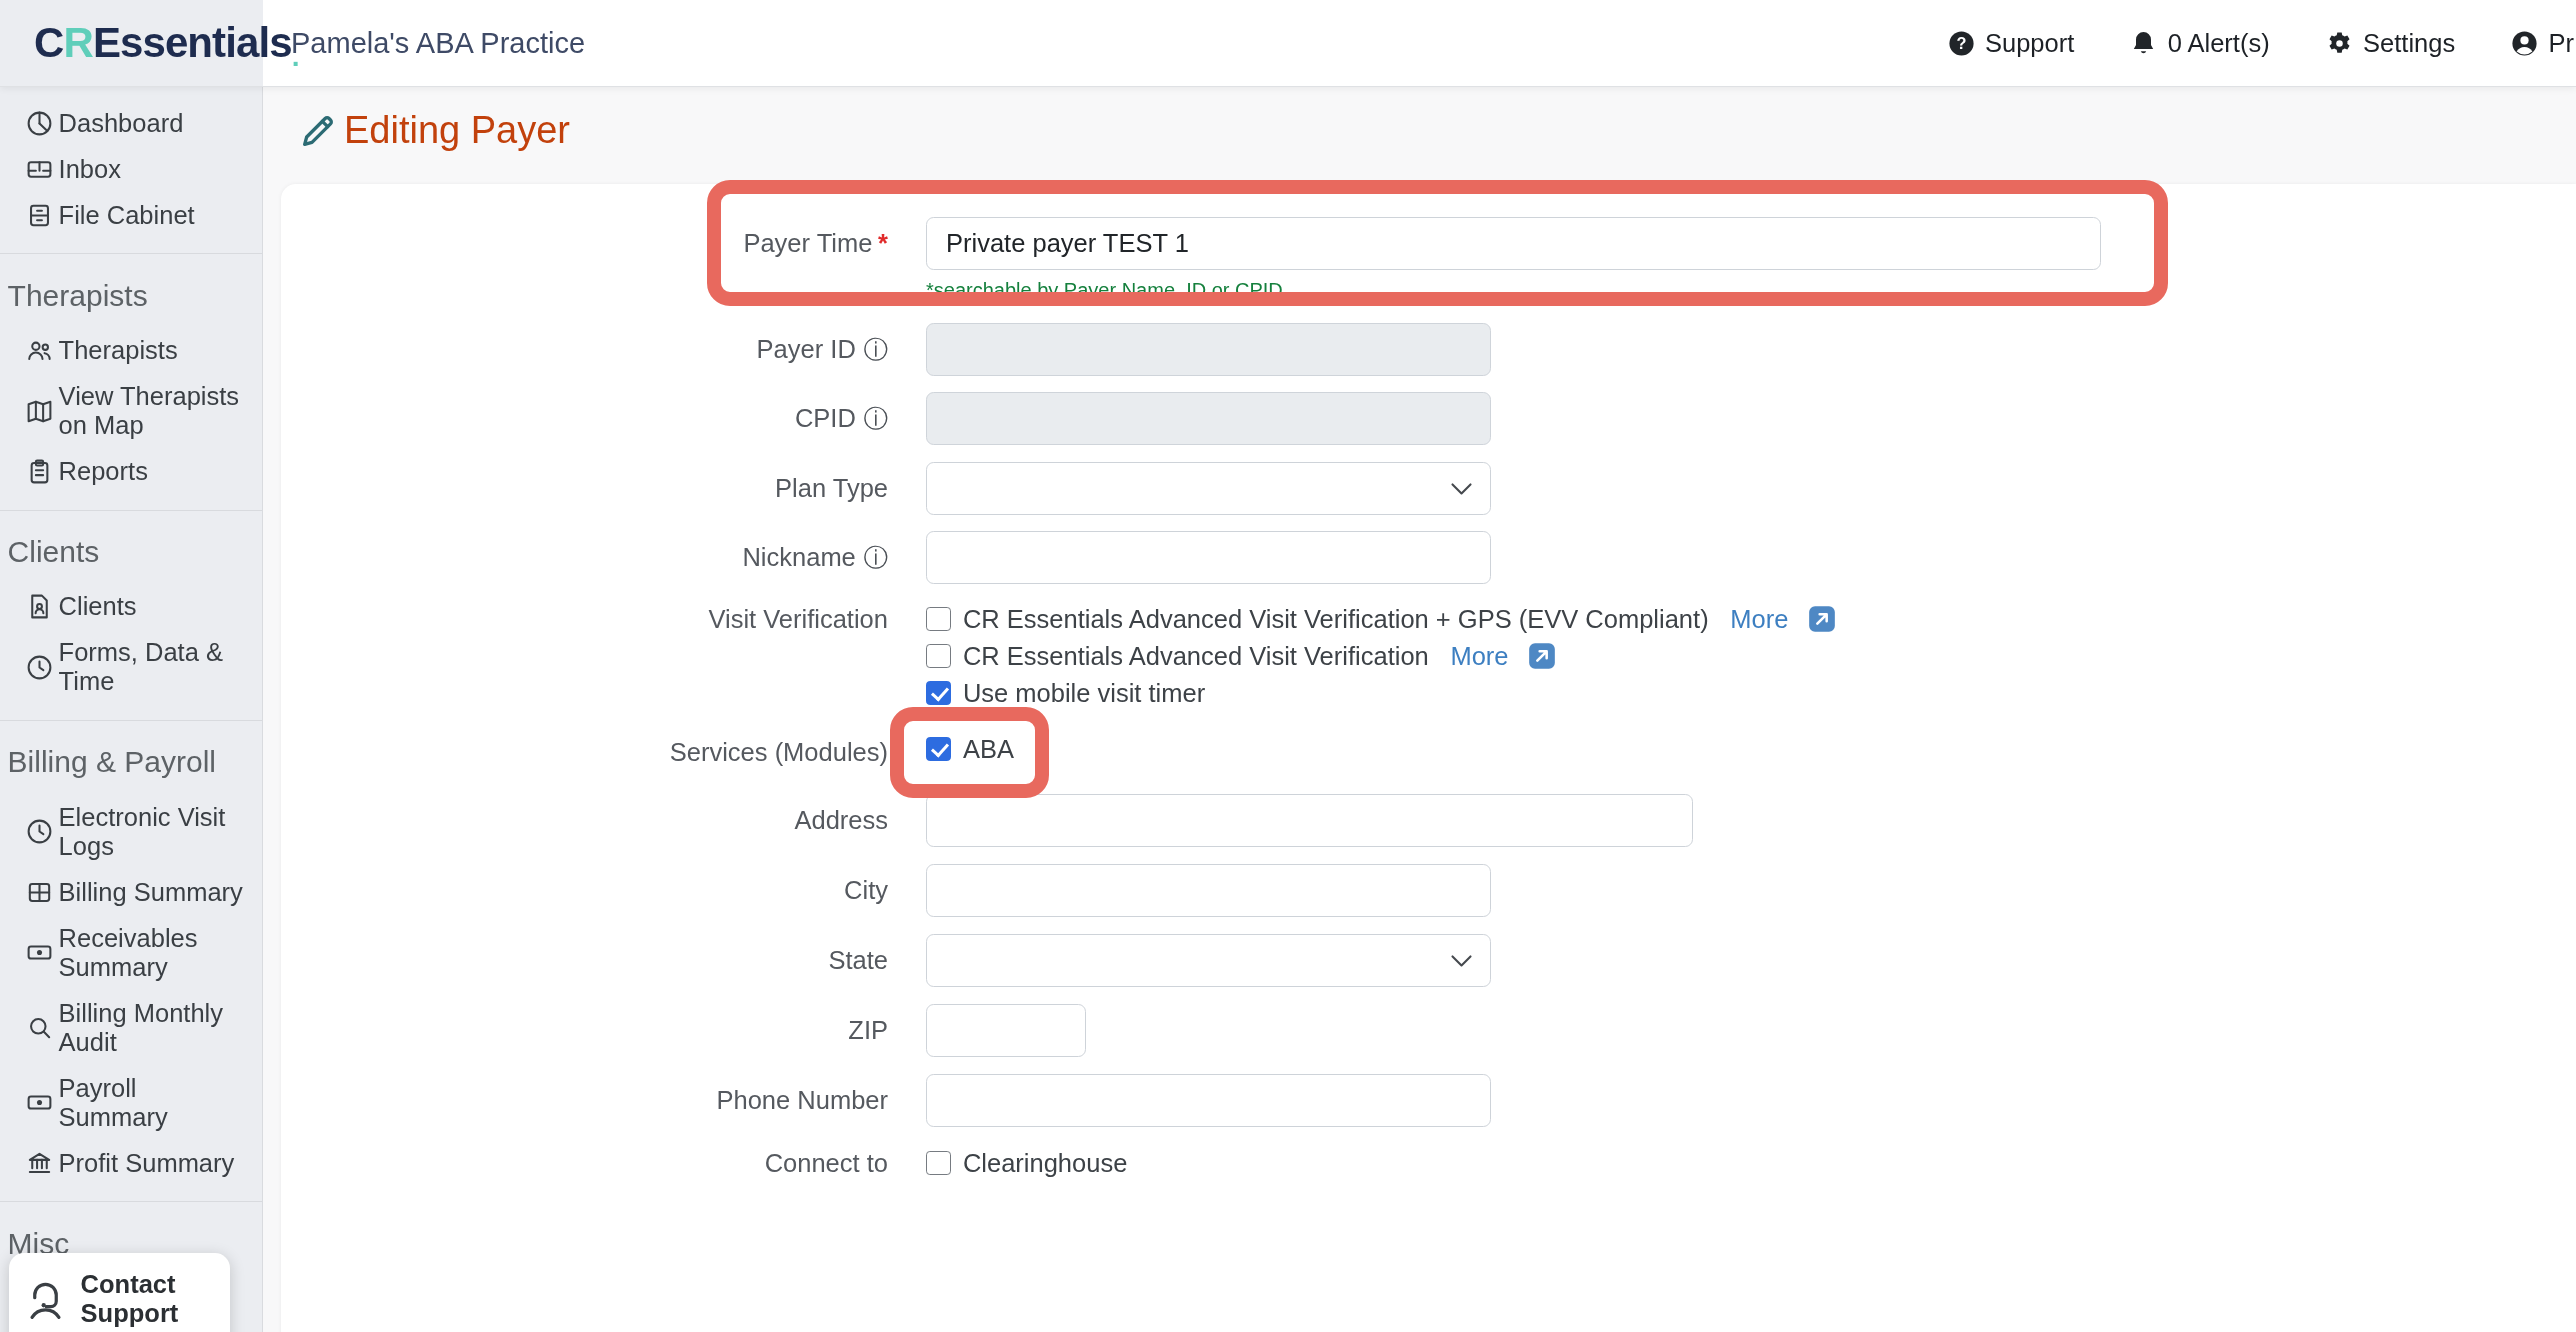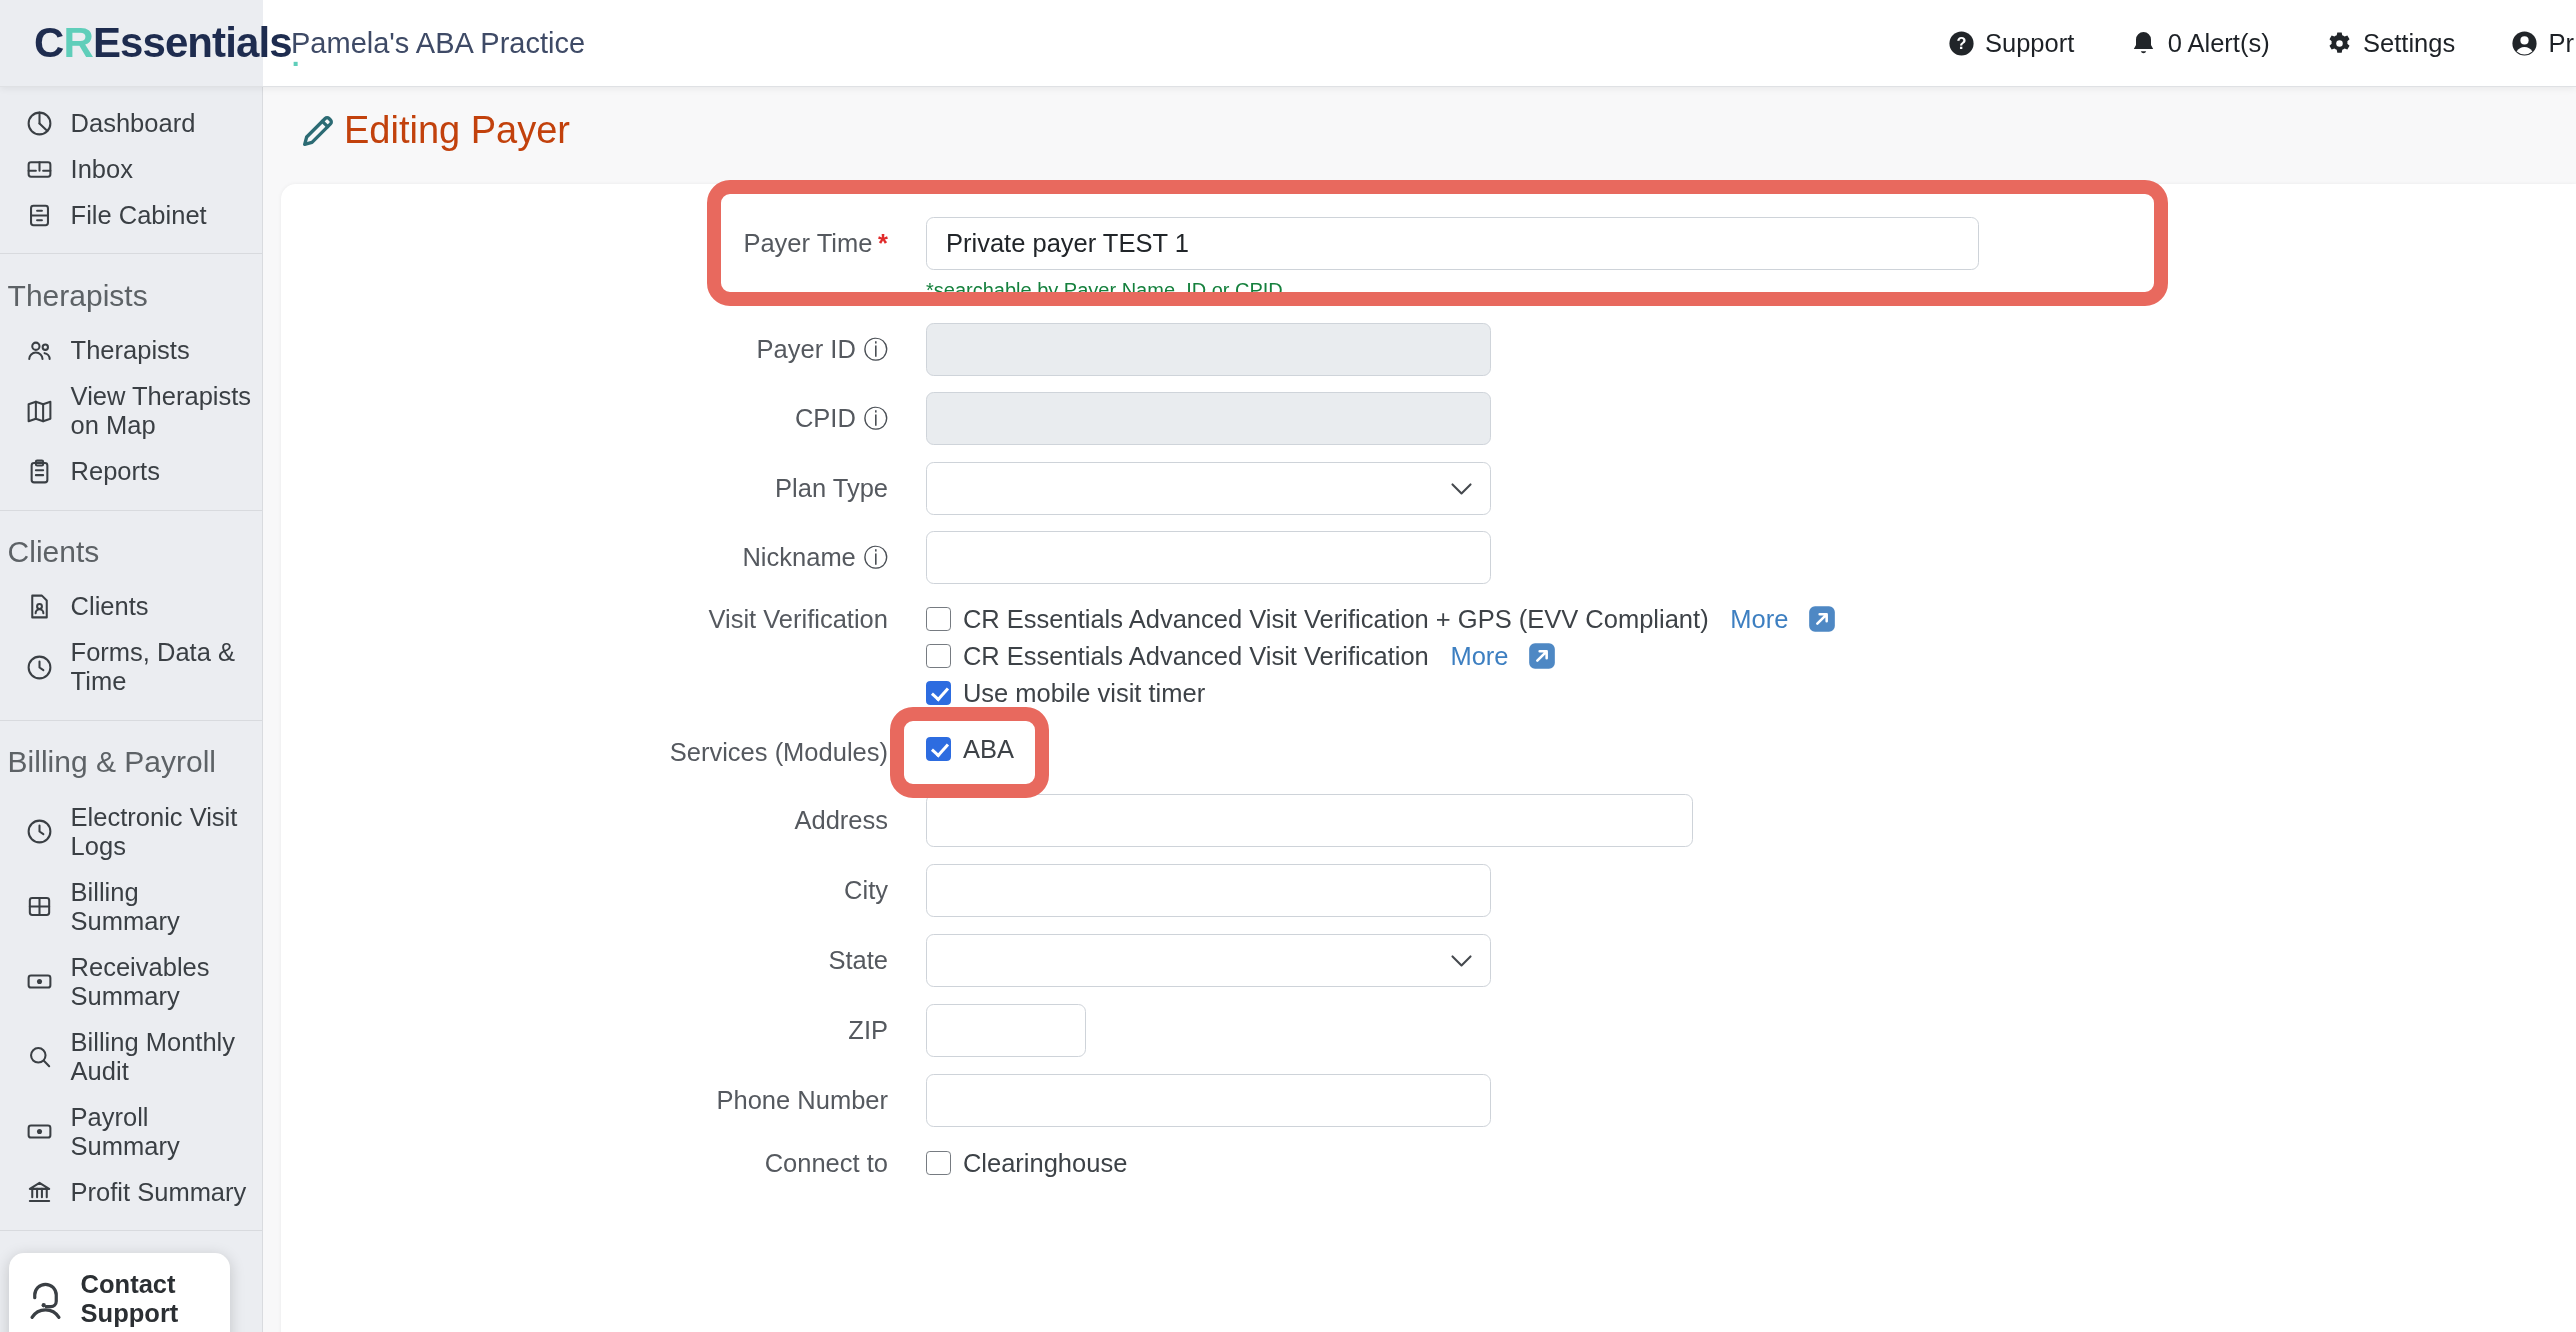--- a/index.html
+++ b/index.html
@@ -17,21 +17,21 @@
   .logo-r { color:#5fceba; }
   .logo-dot { color:#5fceba; font-size:28px; align-self:flex-end; padding-bottom:13.2px;}
   .header-title { font-size:29px; color:#3e4a66; margin-left:28px; align-self:center; }
   .header-menu { margin-left:auto; display:flex; align-items:center; gap:55px; font-size:25.5px;
     color:#1d2126; padding-right:1.9px; overflow:hidden; }
   .menu-item { display:flex; align-items:center; gap:9.4px; cursor:pointer; white-space:nowrap; flex:none;}
   .hicon { width:29px; height:29px; flex:none; }
   
   .sidebar { position:absolute; top:87px; left:0; width:263px; bottom:0; background:#ebedf1;
     border-right:0.9px solid #d9dbdf; padding-top:13.2px; z-index:5; }
-  .nav-item { display:flex; align-items:center; gap:17px; padding:8.5px 9.4px 8.5px 24.6px;
+  .nav-item { display:flex; align-items:center; gap:5px; padding:8.5px 9.4px 8.5px 24.6px;
     font-size:25.5px; color:#3a3f44; cursor:pointer; }
   .nav-icon { width:29px; height:29px; flex:none; display:flex; }
   .icon { width:100%; height:100%; stroke:#3a3f44; fill:none; stroke-width:1.7;
     stroke-linecap:round; stroke-linejoin:round; }
   .section { border-top:0.9px solid #d8dade; margin-top:15px; padding-top:9.4px; }
   .section-header { font-size:30px; color:#5d6266; padding:15px 9.4px 15px 7.6px; }
   .contact-support { position:absolute; left:9.4px; bottom:-17px; width:221px; background:#fff;
     border-radius:15px; box-shadow:0 3.8px 15px rgba(0,0,0,.18); display:flex; align-items:center;
     gap:13.2px; padding:17px 13.2px 21px 15px; font-weight:bold; font-size:25.5px; color:#2b2f33; cursor:pointer;}
   .cs-icon { width:43px; height:43px; flex:none; }
@@ -44,21 +44,21 @@
   .main-card { position:absolute; left:17px; top:96px; right:0; bottom:-19px; background:#fff;
     border-radius:15px 0 0 0; box-shadow:0 0.9px 4.7px rgba(0,0,0,.06); padding-top:33px; overflow:hidden; }
   
   .form-row { display:flex; align-items:flex-start; }
   .form-label { width:626px; padding-right:19px; text-align:right; flex:none; font-size:25.5px;
     color:#55595f; line-height:53px; white-space:nowrap; }
   .form-control { margin-left:19px; }
   .inp { height:53px; border:1.9px solid #ced3d9; border-radius:7.6px; padding:0 19px; font-size:25.5px;
     color:#212529; background:#fff; width:565px; font-family:inherit; outline:none; }
   .inp:disabled { background:#e9ecef; border-color:#cfd4da; }
-  .inp.wide { width:1053px; }
+  .inp.wide { width:1175px; }
   .inp.xwide { width:767px; }
   .inp.narrow { width:160px; }
   .sel-wrap { position:relative; width:565px; }
   select.inp { appearance:none; -webkit-appearance:none; width:100%; }
   .chev { position:absolute; right:19px; top:21px; width:21px; height:12.3px; pointer-events:none; }
   .help-text { font-size:20px; color:#15803d; margin-top:8.5px; }
   .req { color:#e02b2b; font-weight:bold; margin-left:5.7px; }
   .info { color:#4a4f55; font-size:24.6px; margin-left:7.6px; font-family:"DejaVu Sans",sans-serif; }
   .cb-row { display:flex; align-items:center; gap:12.3px; height:37px; font-size:25.5px; color:#3d4247; }
   .cb { width:24.6px; height:24.6px; border:1.9px solid #767b81; border-radius:3.8px; background:#fff;

